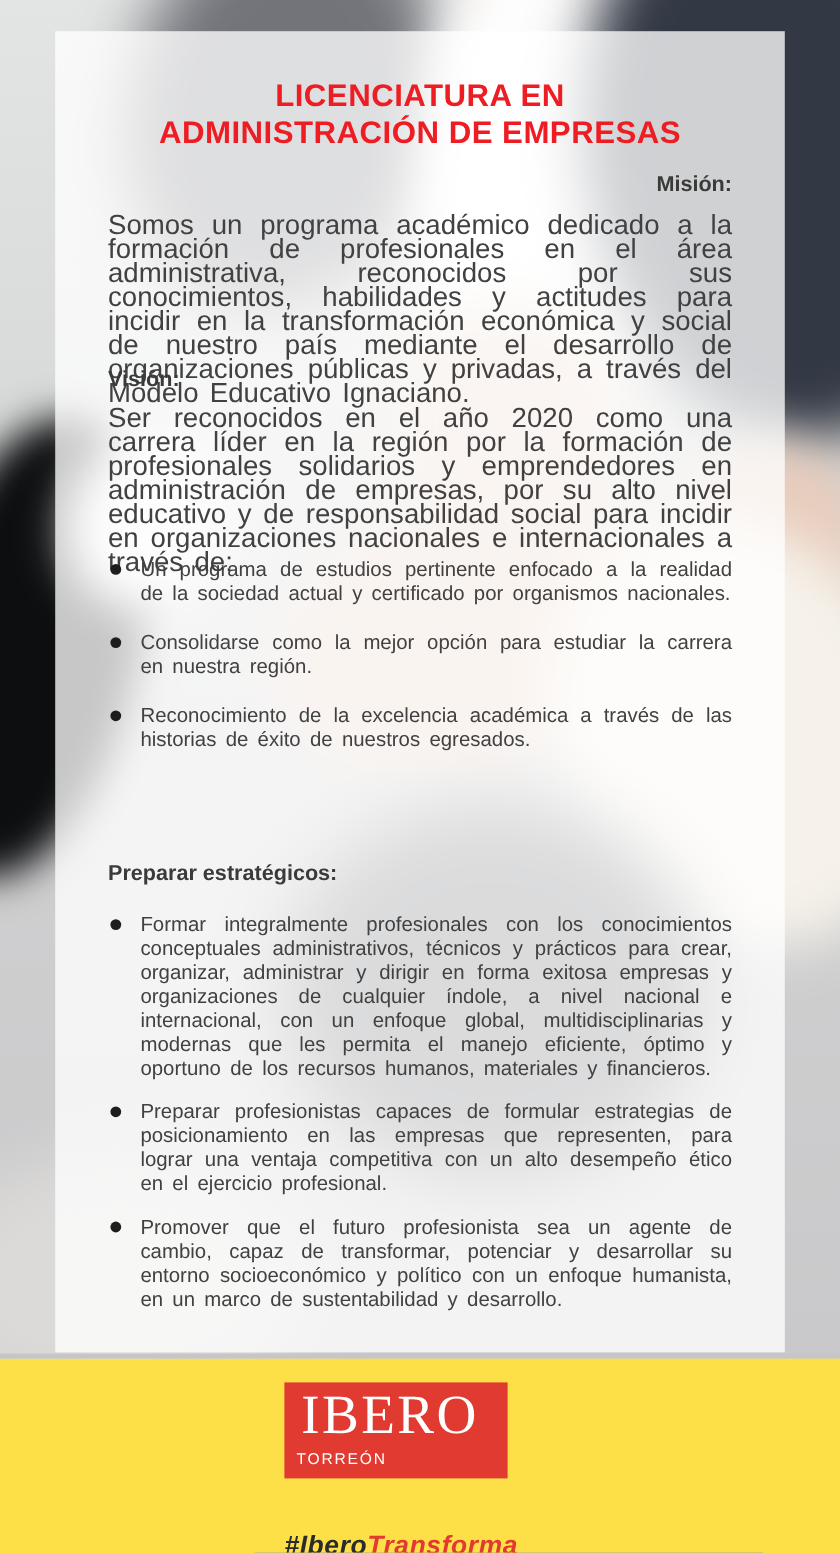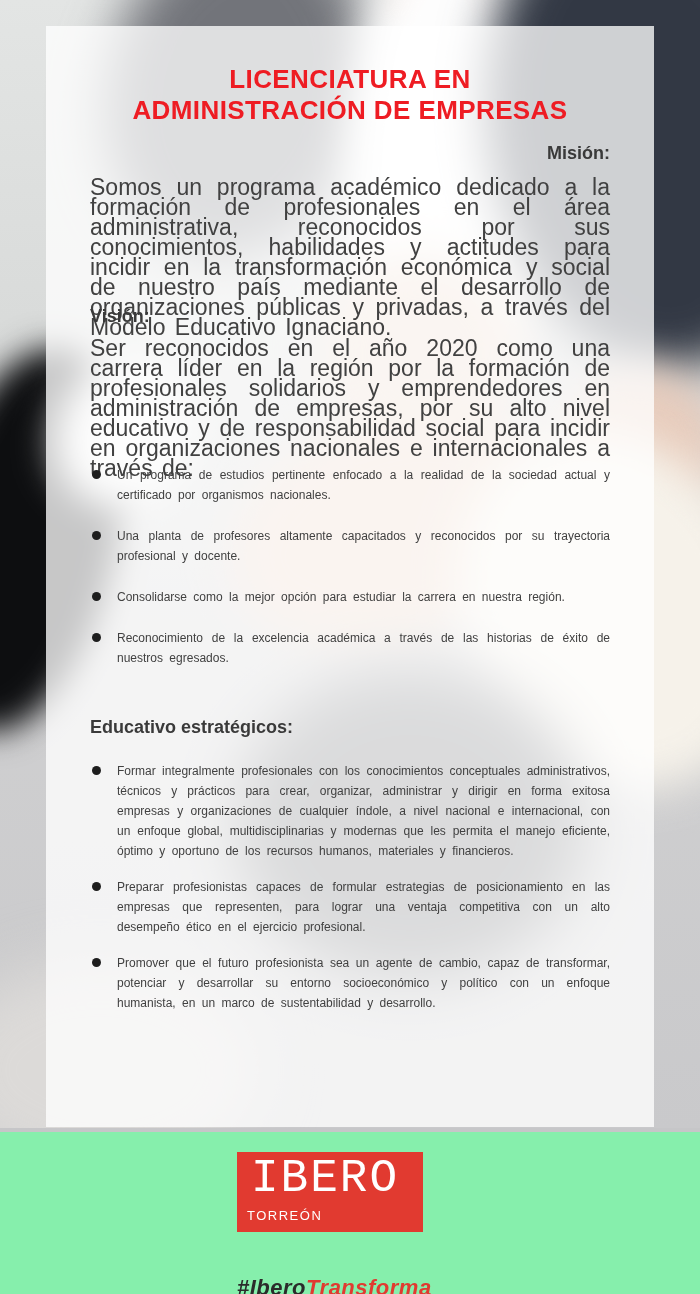--- a/index.html
+++ b/index.html
@@ -1,18 +1,18 @@
 <!DOCTYPE html>
 <html><head>
 <meta charset="utf-8">
 <style>
   html,body{margin:0;padding:0;background:#9a9a9a;}
   .stage{position:relative;width:700px;height:1294px;overflow:hidden;
          font-family:"Liberation Sans","DejaVu Sans",sans-serif;
-         background:#86efac;}
+         background:#fde047;}
 
   
   .bg{position:absolute;left:0;top:0;width:700px;height:1132px;overflow:hidden;
       background:linear-gradient(180deg,#e3e5e4 0%,#d9dbda 28%,#d0d0d1 55%,#c9c9cb 100%);}
   .bg div{position:absolute;border-radius:50%;}
   .b-plant{left:205px;top:-14px;width:95px;height:52px;background:#7d8f6e;filter:blur(11px);opacity:.55;}
   .b-neck{left:392px;top:-12px;width:100px;height:42px;background:#e7cdbd;filter:blur(13px);}
   .b-shoulder-left{left:108px;top:-80px;width:260px;height:340px;background:#72747a;filter:blur(26px);transform:rotate(14deg);}
   .b-shirt{left:348px;top:-60px;width:195px;height:450px;background:#fdfdfd;filter:blur(20px);}
   .b-suit-right{left:488px;top:-100px;width:320px;height:470px;background:#323844;filter:blur(24px);transform:rotate(-10deg);}
@@ -38,31 +38,31 @@
   .body-text{font-size:23px;line-height:20px;color:#414141;text-align:justify;word-spacing:3px;}
   #mision-h{top:117px;text-align:right;}
   #mision-p{top:151px;}
   #vision-h{top:280px;}
   #vision-p{top:312px;}
   #objetivos-h{top:691px;}
 
   ul.blist{list-style:none;padding:0;}
   #vision-list{top:439px;}
   #objetivos-list{top:735px;}
-  ul.blist li{position:relative;padding-left:27px;font-size:12px;line-height:20px;
+  ul.blist li{position:relative;padding-left:27px;font-size:17px;line-height:20px;
               color:#414141;text-align:justify;word-spacing:3px;}
   ul.blist li::before{content:"";position:absolute;left:2px;top:5px;width:9px;height:9px;
               border-radius:50%;background:#1d1d1d;}
   #vision-list li{margin-bottom:21px;}
   #objetivos-list li{margin-bottom:16px;}
 
   
   .logo-box{position:absolute;left:237px;top:1152px;width:186px;height:80px;background:#e13a30;}
   .logo-word{position:absolute;left:14px;top:2px;color:#ffffff;
-             font-family:Liberation Mono, monospace;
+             font-family:Liberation Serif, serif;
              font-size:46px;line-height:50px;letter-spacing:2px;}
   .logo-sub{position:absolute;left:10px;bottom:9px;color:#ffffff;
             font-size:13px;letter-spacing:1.5px;}
   .hashtag{position:absolute;left:237px;top:1240px;width:190px;
            font-size:22px;font-weight:bold;font-style:italic;letter-spacing:.5px;white-space:nowrap;margin-top:35px;}
   .hashtag .dark{color:#2b2b2b;}
   .hashtag .red{color:#e13a30;}
 </style>
 </head>
 <body>
@@ -93,26 +93,25 @@
     </h1>
 
     <h2 class="heading" id="mision-h">Misión:</h2>
     <p class="body-text" id="mision-p">Somos un programa académico dedicado a la formación de profesionales en el área administrativa, reconocidos por sus conocimientos, habilidades y actitudes para incidir en la transformación económica y social de nuestro país mediante el desarrollo de organizaciones públicas y privadas, a través del Modelo Educativo Ignaciano.</p>
 
     <h2 class="heading" id="vision-h">Visión:</h2>
     <p class="body-text" id="vision-p">Ser reconocidos en el año 2020 como una carrera líder en la región por la formación de profesionales solidarios y emprendedores en administración de empresas, por su alto nivel educativo y de responsabilidad social para incidir en organizaciones nacionales e internacionales a través de:</p>
 
     <ul class="blist" id="vision-list">
         <li>Un programa de estudios pertinente enfocado a la realidad de la sociedad actual y certificado por organismos nacionales.</li>
-        <li>Una planta de profesores altamente capacitados y reconocidos por su trayectoria profesional y docente.</li>
         <li>Consolidarse como la mejor opción para estudiar la carrera en nuestra región.</li>
         <li>Reconocimiento de la excelencia académica a través de las historias de éxito de nuestros egresados.</li>
       </ul>
 
-    <h2 class="heading" id="objetivos-h">Educativo estratégicos:</h2>
+    <h2 class="heading" id="objetivos-h">Preparar estratégicos:</h2>
 
     <ul class="blist" id="objetivos-list">
         <li>Formar integralmente profesionales con los conocimientos conceptuales administrativos, técnicos y prácticos para crear, organizar, administrar y dirigir en forma exitosa empresas y organizaciones de cualquier índole, a nivel nacional e internacional, con un enfoque global, multidisciplinarias y modernas que les permita el manejo eficiente, óptimo y oportuno de los recursos humanos, materiales y financieros.</li>
         <li>Preparar profesionistas capaces de formular estrategias de posicionamiento en las empresas que representen, para lograr una ventaja competitiva con un alto desempeño ético en el ejercicio profesional.</li>
         <li>Promover que el futuro profesionista sea un agente de cambio, capaz de transformar, potenciar y desarrollar su entorno socioeconómico y político con un enfoque humanista, en un marco de sustentabilidad y desarrollo.</li>
       </ul>
   </div>
 
   <div class="logo-box">
     <div class="logo-word">IBERO</div>

